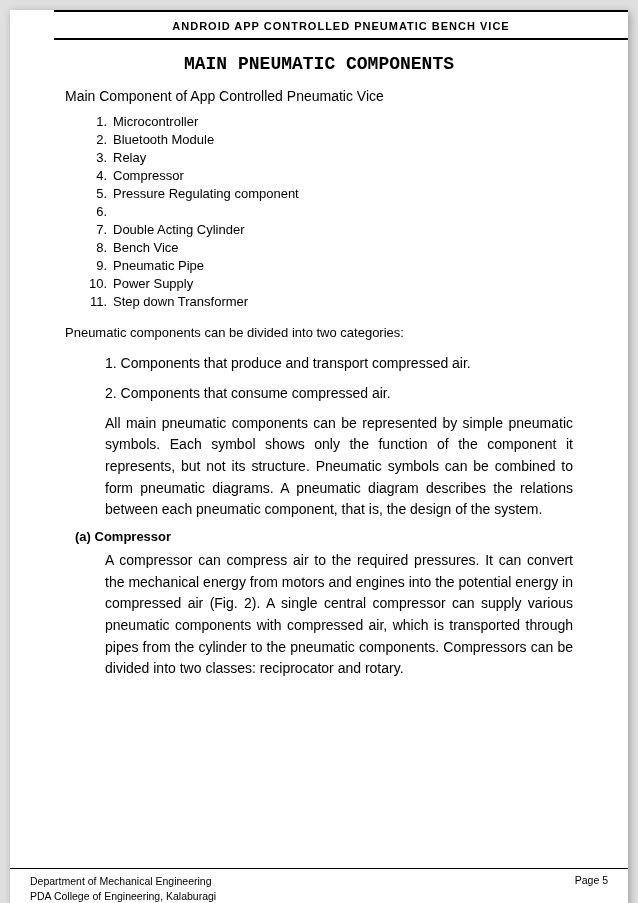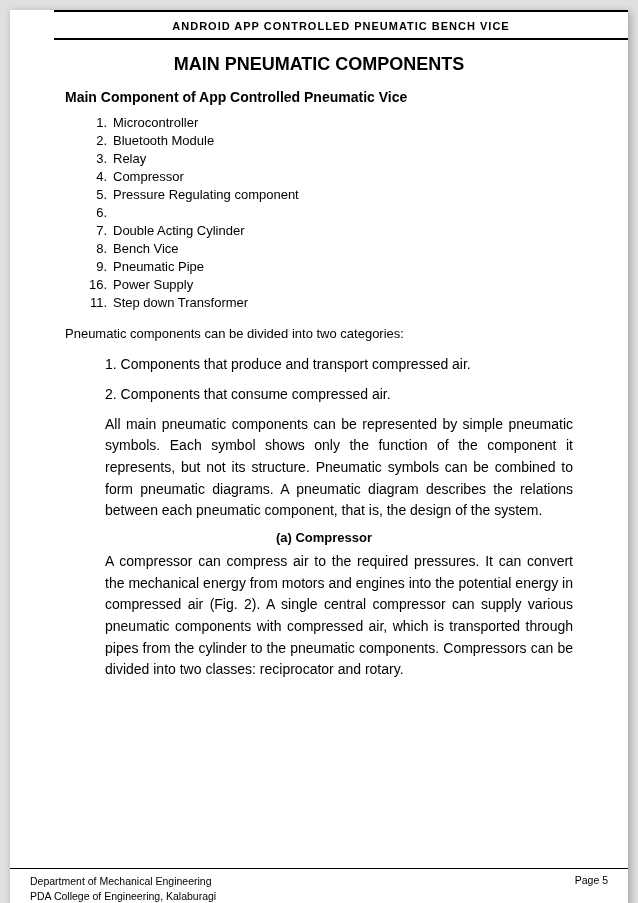--- a/index.html
+++ b/index.html
@@ -51,26 +51,26 @@
       font-weight: bold;
       margin-bottom: 6px;
       font-family: Arial, sans-serif;
     }
 
     .section-title {
       font-size: 18px;
       font-weight: bold;
       text-align: center;
       margin-bottom: 14px;
-      font-family: Liberation Sans, sans-serif;
+      font-family: Liberation Mono, monospace;
     }
 
     .subsection-title {
       font-size: 14px;
-      font-weight: bold;
+      font-weight: normal;
       margin-bottom: 10px;
       font-family: Arial, sans-serif;
     }
 
     .numbered-list {
       list-style: none;
       padding-left: 20px;
       margin-bottom: 14px;
     }
 
@@ -103,21 +103,20 @@
       line-height: 1.55;
       padding-left: 40px;
     }
 
     .sub-label {
       font-weight: bold;
       font-size: 13px;
       margin-bottom: 6px;
       font-family: Arial, sans-serif;
       padding-left: 10px;
-      text-align: center;
     }
 
     .page-footer {
       position: absolute;
       bottom: 0;
       left: 0;
       right: 0;
       border-top: 1.5px solid #000;
       padding: 5px 20px 8px 20px;
       display: flex;
@@ -183,21 +182,21 @@
         </li>
         <li>
           <span class="list-num">8.</span>
           <span>Bench Vice</span>
         </li>
         <li>
           <span class="list-num">9.</span>
           <span>Pneumatic Pipe</span>
         </li>
         <li>
-          <span class="list-num">16.</span>
+          <span class="list-num">10.</span>
           <span>Power Supply</span>
         </li>
         <li>
           <span class="list-num">11.</span>
           <span>Step down Transformer</span>
         </li>
       </ol>
 
     <p class="paragraph">Pneumatic components can be divided into two categories:</p>
 

